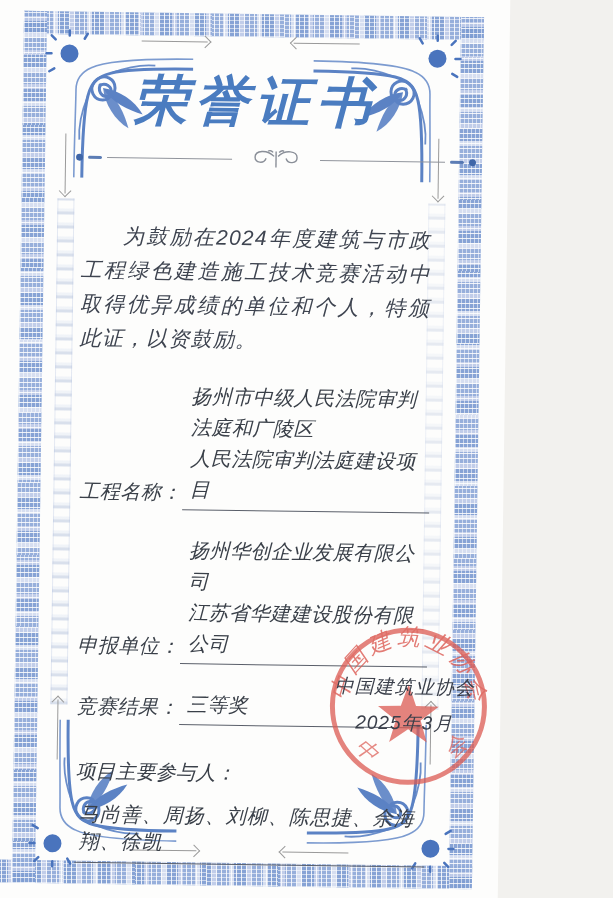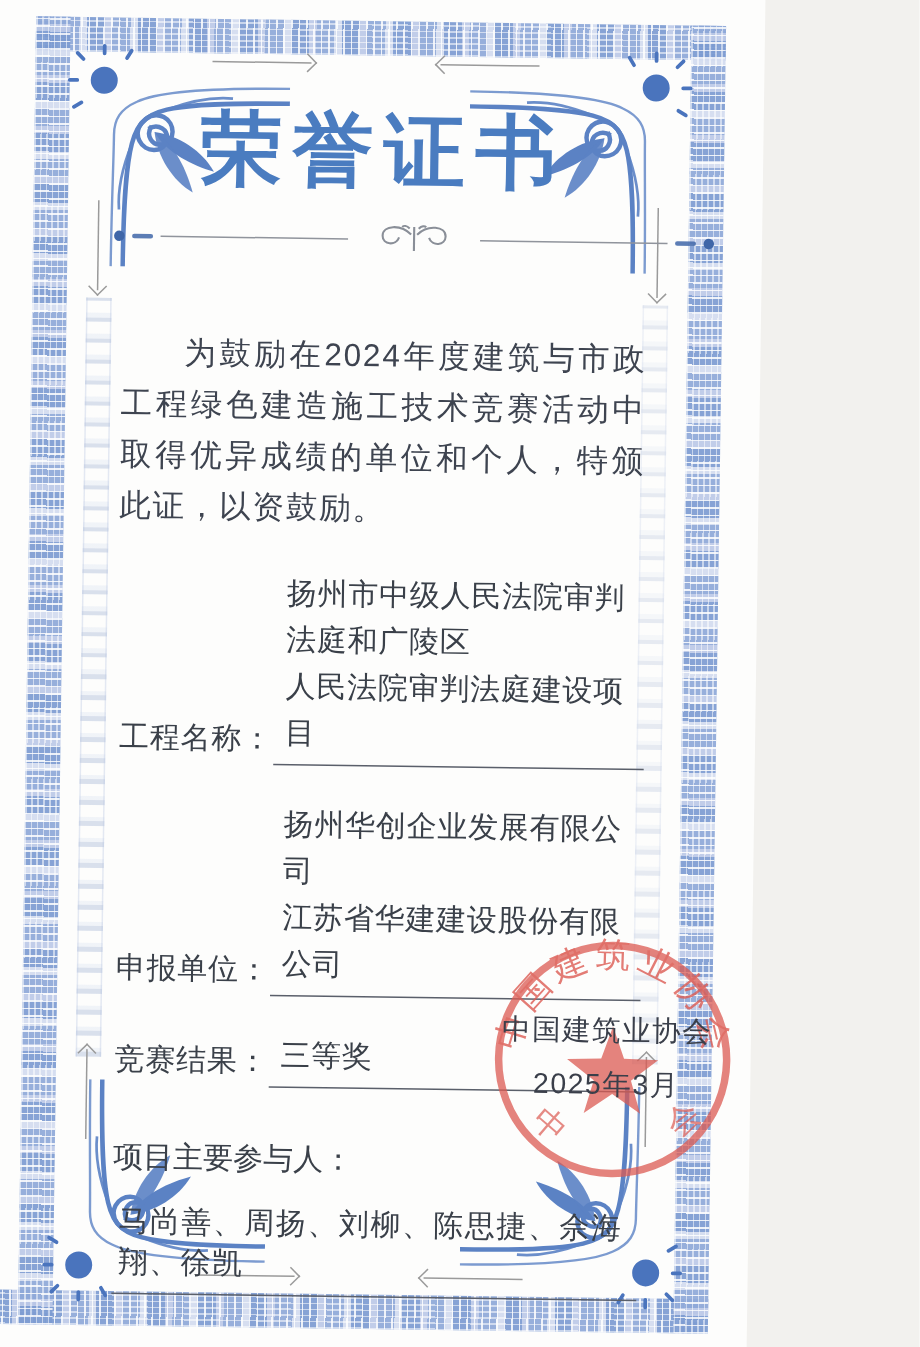--- a/index.html
+++ b/index.html
@@ -2,21 +2,21 @@
 <html lang="zh"><head>
 <meta charset="utf-8">
 <style>
   html,body{margin:0;padding:0;}
   body{
     width:613px;height:898px;overflow:hidden;
     background:#f2f1ee;
     font-family:"Liberation Sans","DejaVu Sans",sans-serif;
   }
   .photo{position:relative;width:490px;height:898px;
-    background:radial-gradient(circle at 50% 40%, #ffffff 0%, #fdfdfc 60%, #efeeec 100%);}
+    background:radial-gradient(circle at 50% 40%, #ffffff 0%, #fdfdfc 60%, #efeeec 100%);font-style:italic;}
   .sheet{position:absolute;inset:-14px;background:#fdfdfc;
     transform:rotate(0.8deg);transform-origin:50% 50%;}
 
   
   .band{position:absolute;opacity:.92;}
   .band.h{height:23px;
     background:
       repeating-linear-gradient(90deg, rgba(255,255,255,.85) 0 1px, transparent 1px 5px),
       repeating-linear-gradient(0deg, rgba(255,255,255,.55) 0 1px, transparent 1px 4px),
       repeating-linear-gradient(90deg, #7d9cd2 0 12px, #bcc9e8 12px 17px, #8fa9d9 17px 29px, #d3dcf0 29px 34px);}

